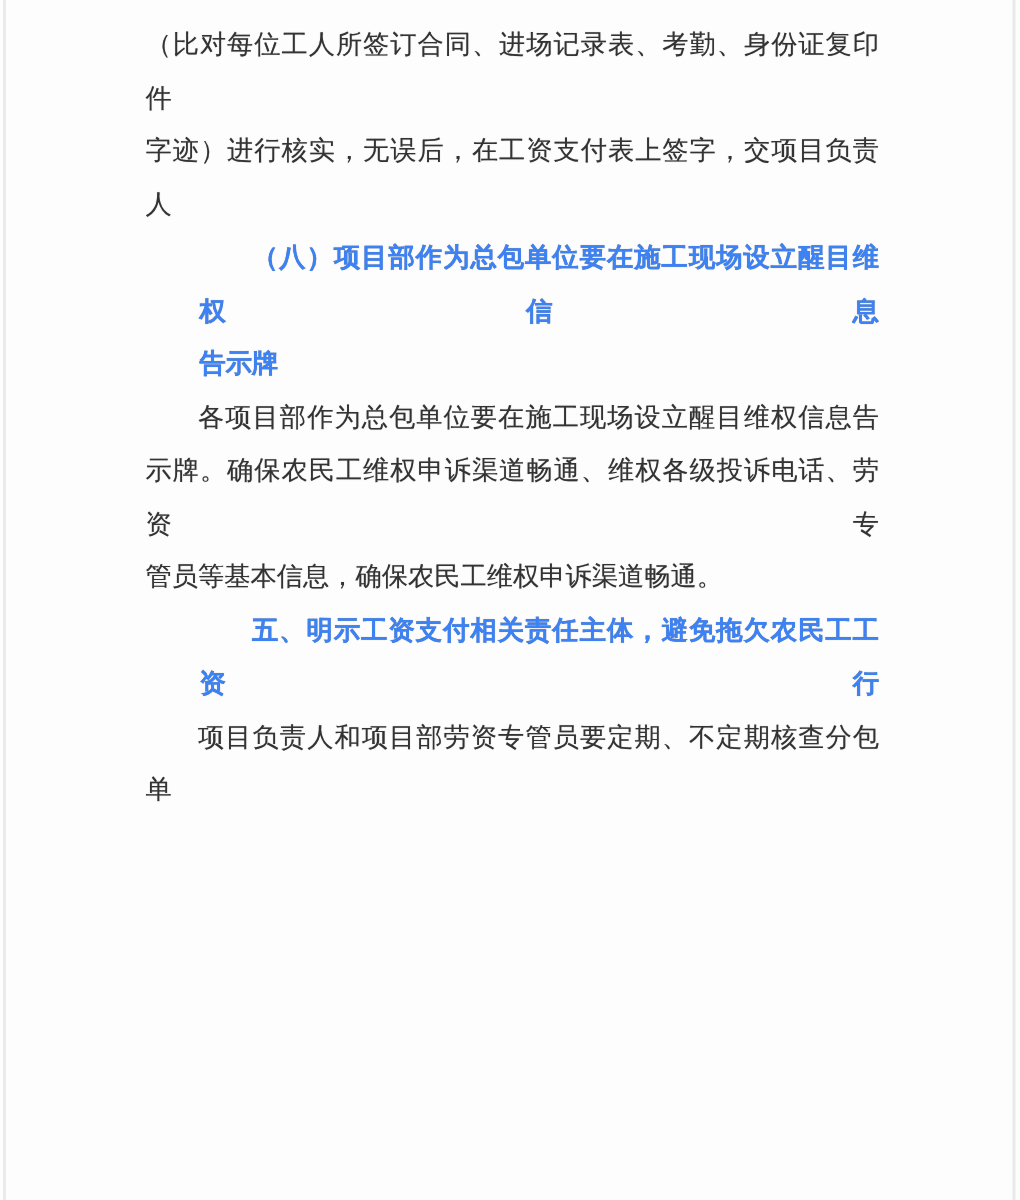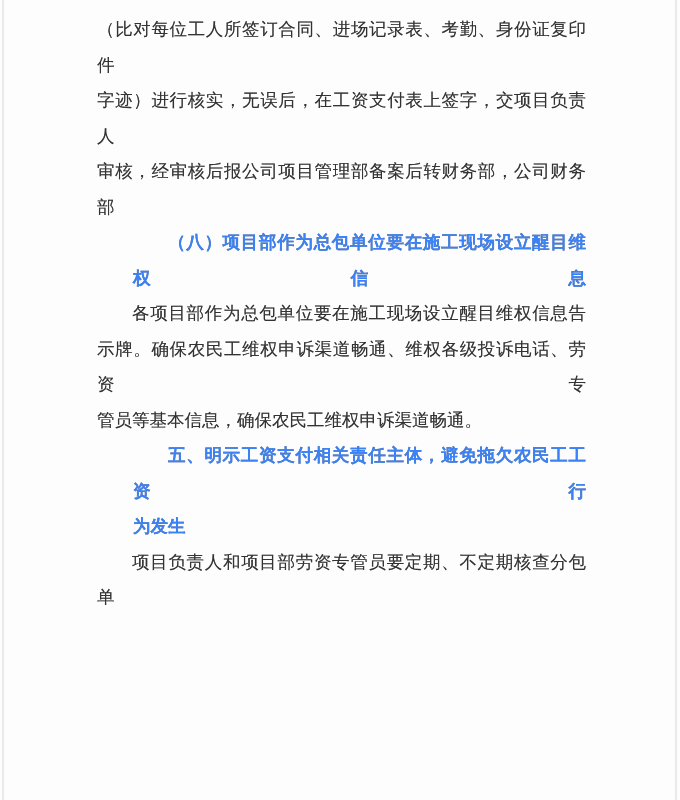--- a/index.html
+++ b/index.html
@@ -56,31 +56,30 @@
 </head>
 <body>
 
 <div class="page">
   <div class="edge edge-left"></div>
   <div class="edge edge-right"></div>
   <div class="content" id="doc-content">
       <div class="block paragraph">
         <div class="line fill">（比对每位工人所签订合同、进场记录表、考勤、身份证复印件</div>
         <div class="line fill">字迹）进行核实，无误后，在工资支付表上签字，交项目负责人</div>
-        <div class="line fill">审核，经审核后报公司项目管理部备案后转财务部，公司财务部</div>
       </div>
       <div class="block heading">
         <div class="line fill indent">（八）项目部作为总包单位要在施工现场设立醒目维权信息</div>
+        <div class="line">告示牌</div>
       </div>
       <div class="block paragraph">
         <div class="line fill indent">各项目部作为总包单位要在施工现场设立醒目维权信息告</div>
         <div class="line fill">示牌。确保农民工维权申诉渠道畅通、维权各级投诉电话、劳资专</div>
         <div class="line">管员等基本信息，确保农民工维权申诉渠道畅通。</div>
       </div>
       <div class="block heading">
         <div class="line fill indent">五、明示工资支付相关责任主体，避免拖欠农民工工资行</div>
-        <div class="line">为发生</div>
       </div>
       <div class="block paragraph">
         <div class="line fill indent">项目负责人和项目部劳资专管员要定期、不定期核查分包单</div>
       </div>
     </div>
 </div>
 
 </body></html>

